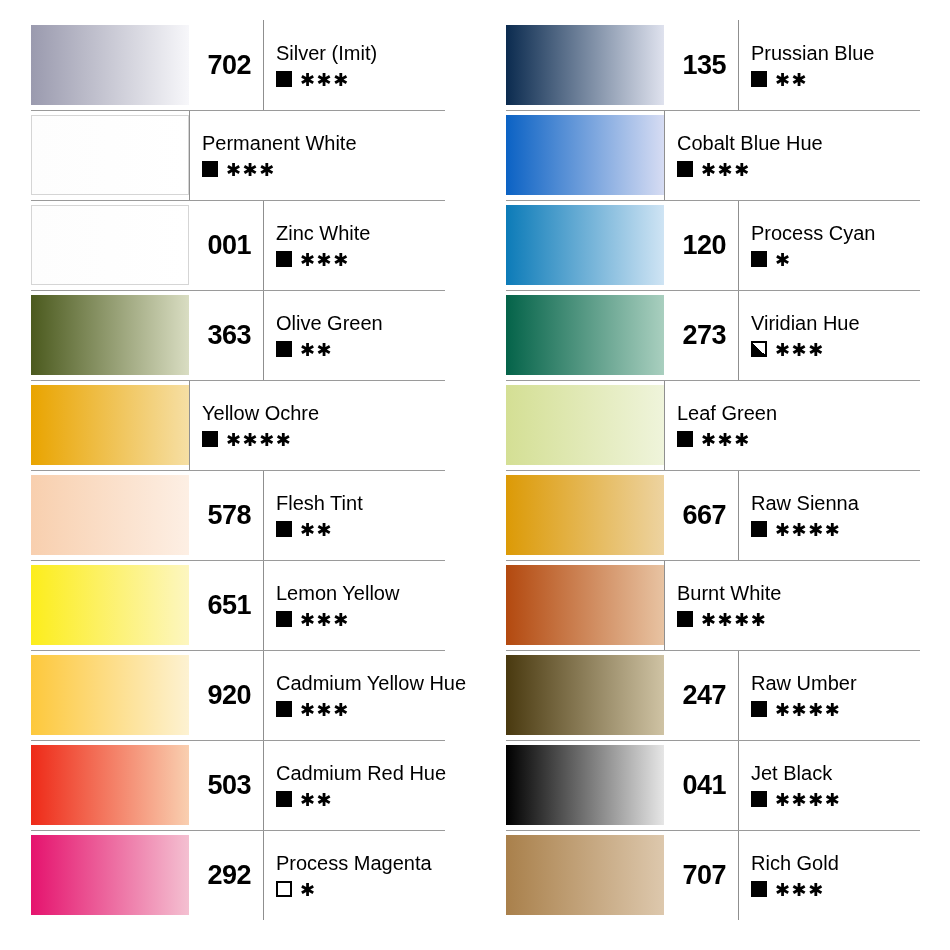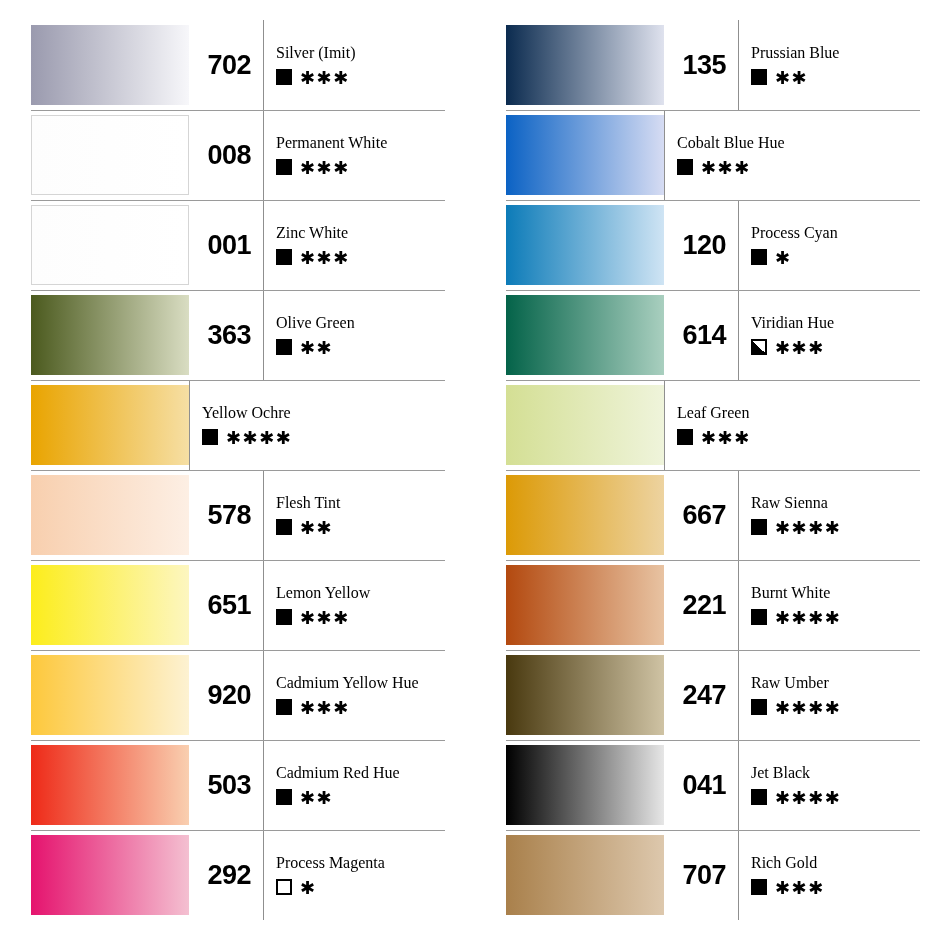--- a/index.html
+++ b/index.html
@@ -89,24 +89,23 @@
     box-sizing: border-box;
     border-left: 1px solid #8f8f8f;
     padding-left: 12px;
   }
   .info-inner {
     display: flex;
     flex-direction: column;
     gap: 7px;
   }
   .cname {
-    font-size: 16px;
+    font-size: 20px;
     line-height: 1;
     white-space: nowrap;
-    font-family: Liberation Serif, serif;
   }
   .rating-line {
     display: flex;
     align-items: center;
     gap: 8px;
     height: 17px;
   }
 
   
   .opacity {
@@ -166,23 +165,20 @@
               <span class="stars">✱✱✱</span>
             </div>
           </div>
         </div>
       </div>
       <div class="row">
         <div class="rule"></div>
         <div class="swatch-cell">
           <div class="swatch bordered" style="background: linear-gradient(to right, rgb(253, 253, 253) 0%, rgb(255, 255, 255) 100%);"></div>
         </div>
-        <div class="num-cell">
-          <div class="num">008</div>
-        </div>
         <div class="info-cell">
           <div class="info-inner">
             <div class="cname">Permanent White</div>
             <div class="rating-line">
               <span class="opacity opaque"></span>
               <span class="stars">✱✱✱</span>
             </div>
           </div>
         </div>
       </div>
@@ -378,21 +374,21 @@
             </div>
           </div>
         </div>
       </div>
       <div class="row">
         <div class="rule"></div>
         <div class="swatch-cell">
           <div class="swatch" style="background: linear-gradient(to right, rgb(4, 99, 73) 0%, rgb(169, 207, 191) 100%);"></div>
         </div>
         <div class="num-cell">
-          <div class="num">614</div>
+          <div class="num">273</div>
         </div>
         <div class="info-cell">
           <div class="info-inner">
             <div class="cname">Viridian Hue</div>
             <div class="rating-line">
               <span class="opacity semi"></span>
               <span class="stars">✱✱✱</span>
             </div>
           </div>
         </div>
@@ -427,23 +423,20 @@
               <span class="opacity opaque"></span>
               <span class="stars">✱✱✱✱</span>
             </div>
           </div>
         </div>
       </div>
       <div class="row">
         <div class="rule"></div>
         <div class="swatch-cell">
           <div class="swatch" style="background: linear-gradient(to right, rgb(179, 73, 15) 0%, rgb(232, 195, 162) 100%);"></div>
-        </div>
-        <div class="num-cell">
-          <div class="num">221</div>
         </div>
         <div class="info-cell">
           <div class="info-inner">
             <div class="cname">Burnt White</div>
             <div class="rating-line">
               <span class="opacity opaque"></span>
               <span class="stars">✱✱✱✱</span>
             </div>
           </div>
         </div>

